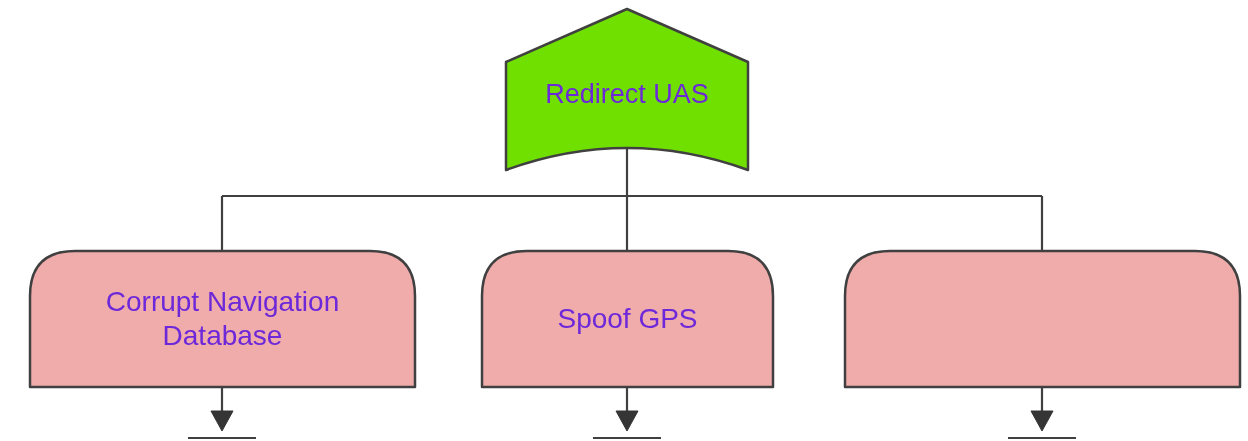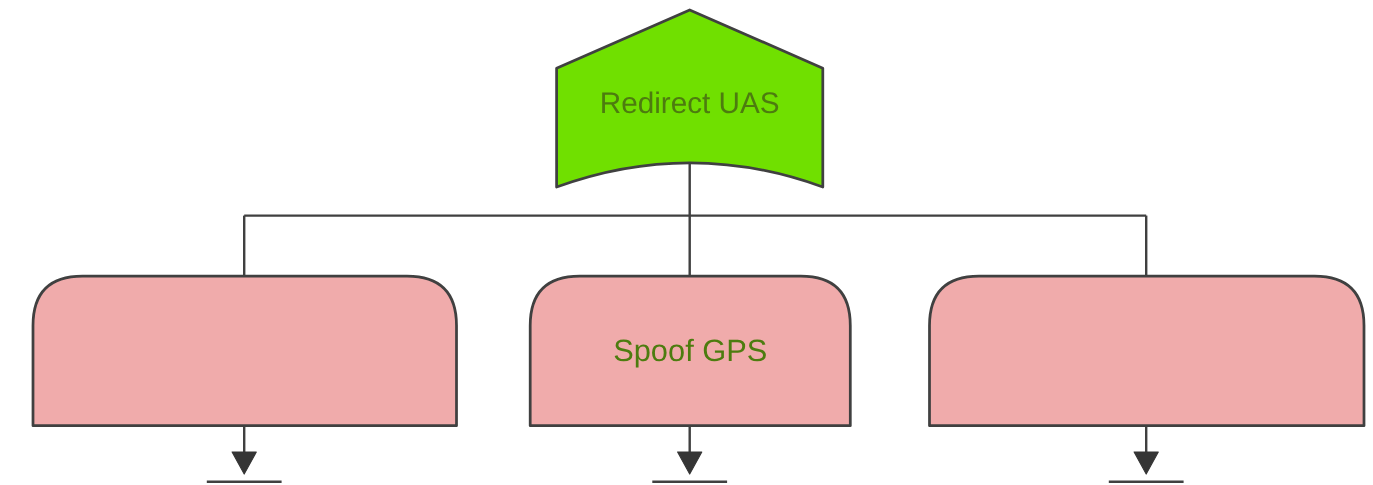--- a/index.html
+++ b/index.html
@@ -35,21 +35,21 @@
     stroke: #353535;
     stroke-width: 1;
     stroke-linejoin: round;
   }
   .node-label {
     position: absolute;
     display: flex;
     align-items: center;
     justify-content: center;
     text-align: center;
-    color: #4d7c0f;
+    color: #6d28d9;
     line-height: 1.22;
     box-sizing: border-box;
   }
   .root-label {
     left: 506px;
     top: 58px;
     width: 242px;
     height: 72px;
     font-size: 27px;
   }
@@ -105,17 +105,18 @@
     </g>
     <g>
       <line class="connector" x1="1042" y1="387" x2="1042" y2="414"></line>
       <polygon class="arrow-head" points="1031,411 1053,411 1042,431"></polygon>
       <line class="connector" x1="1008" y1="438" x2="1076" y2="438"></line>
     </g>
   </svg>
 
   <div class="node-label root-label">Redirect UAS</div>
 
+  <div class="node-label child-label child-label-0">Corrupt Navigation Database</div>
 
   <div class="node-label child-label child-label-1">Spoof GPS</div>
 
 
 </div>
 
 </body></html>

